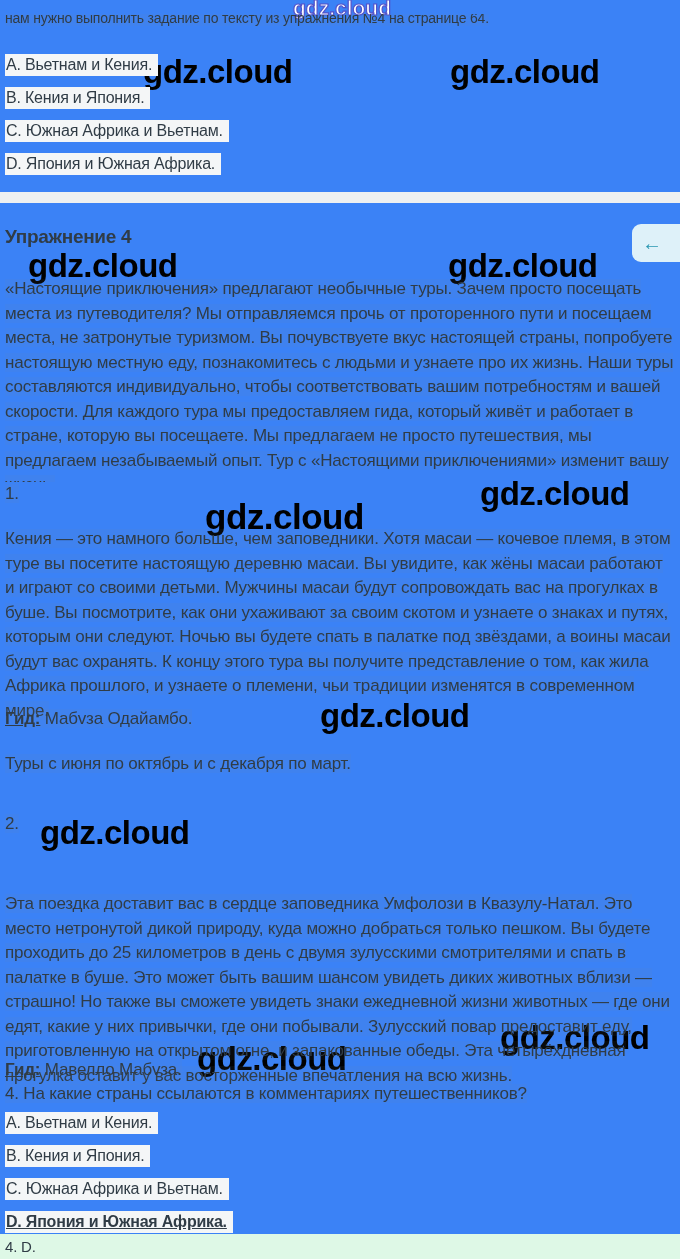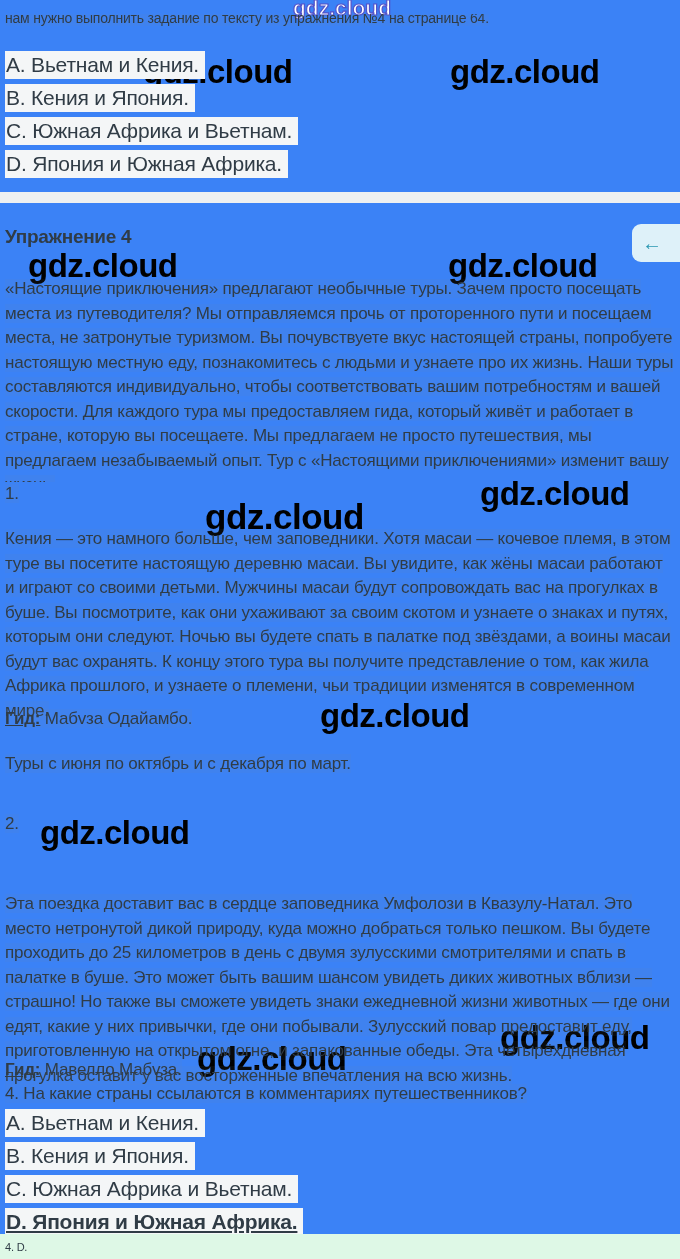--- a/index.html
+++ b/index.html
@@ -14,35 +14,35 @@
     position:absolute;font-weight:700;font-size:21px;letter-spacing:0;
     color:#ffffff;-webkit-text-stroke:1.2px #5153cb;text-shadow:0 0 1px #5153cb;
     white-space:nowrap;pointer-events:none;
   }
   
   .blk{position:absolute;left:5px;width:670px;font-size:17px;line-height:24.5px;}
   .para{max-height:205px;overflow:hidden;}
   .strip{background:rgba(130,140,150,0.07);-webkit-box-decoration-break:clone;box-decoration-break:clone;}
   .clip-top{position:absolute;left:5px;top:14px;width:670px;height:17px;overflow:hidden;}
   .clip-top .inner{margin-top:-8px;font-size:14px;line-height:24px;}
-  .opt-row{position:absolute;left:5px;width:670px;height:26px;font-size:21px;line-height:26px;}
+  .opt-row{position:absolute;left:5px;width:670px;height:26px;font-size:16px;line-height:26px;}
   .opt-chip{background:#f4f6f7;padding:2px 6px 3px 1px;}
   .bold{font-weight:700;text-decoration:underline;}
   
   .divider{position:absolute;left:0;top:192px;width:680px;height:11px;background:#eef0f1;}
   .title{position:absolute;left:5px;top:226px;font-size:19px;font-weight:700;letter-spacing:-0.3px;}
   .back-btn{
     position:absolute;right:-8px;top:224px;width:56px;height:38px;border:none;cursor:pointer;
     background:#def1f9;border-radius:9px;display:flex;align-items:center;justify-content:flex-start;
     padding-left:10px;box-sizing:border-box;
   }
   .back-btn .arrow{font-size:20px;font-weight:700;color:#2997b1;line-height:1;}
   .answer-row{
     position:absolute;left:0;top:1234px;width:680px;height:25px;background:#def8e6;
-    font-size:11px;line-height:24px;display:flex;align-items:center;
+    font-size:15px;line-height:24px;display:flex;align-items:center;
   }
   .answer-row span{padding-left:5px;}
 </style>
 </head>
 <body>
 
 <div class="page">
 
   <div class="wm-outline" style="left:293px;top:-4px;">gdz.cloud</div>
   <div class="wm" style="left:143px;top:53px;">gdz.cloud</div>

